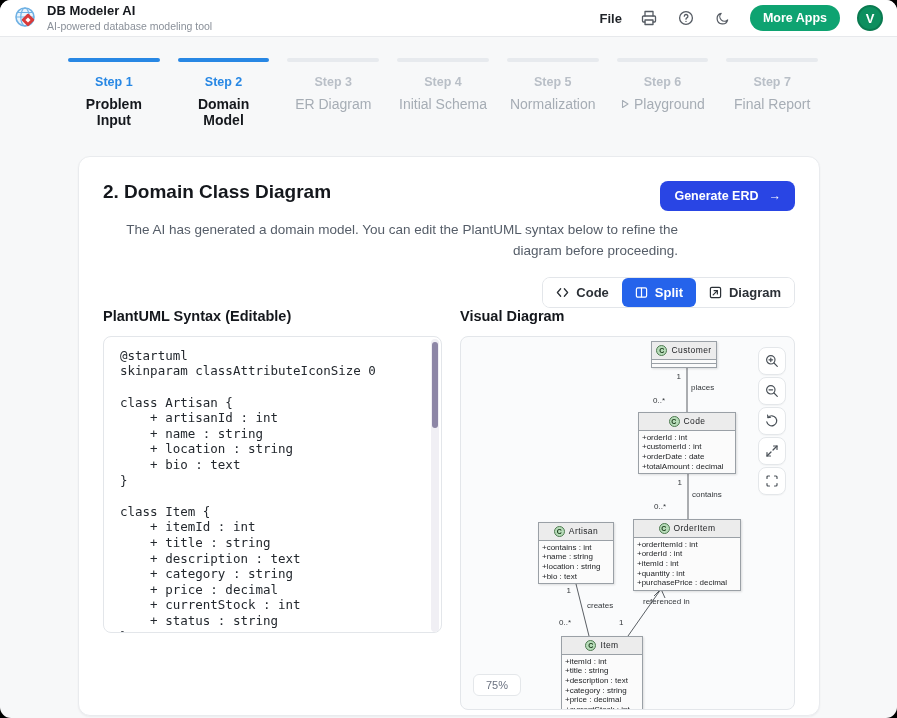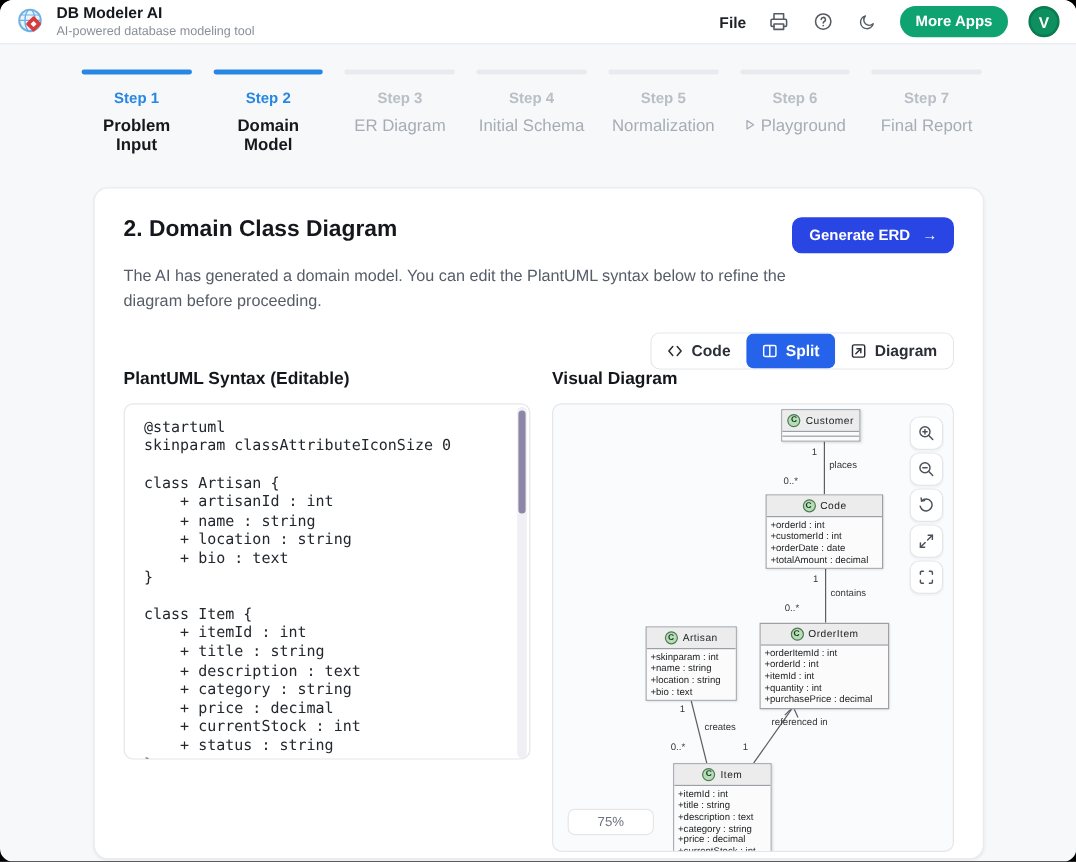--- a/index.html
+++ b/index.html
@@ -40,21 +40,21 @@
   .card {
     width:742px; margin:28px 0 0 78px; background:#fff; border:1px solid #e9ebee;
     border-radius:12px; box-shadow:0 1px 2px rgba(16,24,40,.05); padding:24px; height:560px;
   }
   .title-row { display:flex; align-items:flex-start; justify-content:space-between; }
   .card-title { font-size:19px; font-weight:bold; color:#14171c; }
   .gen-btn {
     background:#2945e4; color:#fff; border:none; border-radius:8px; padding:8px 14px;
     font-size:12.5px; font-weight:600; font-family:inherit; display:flex; align-items:center; gap:10px; cursor:pointer;
   }
-  .desc { margin-top:9px; font-size:13.5px; line-height:1.55; color:#555d68; max-width:575px; }
+  .desc { margin-top:9px; font-size:13.5px; line-height:1.55; color:#555d68; max-width:575px;text-align:right; }
   .tabs-row { display:flex; justify-content:flex-end; margin-top:15px; }
   .tabs { display:flex; border:1px solid #e3e6ea; border-radius:8px; background:#fff; overflow:hidden; }
   .tab {
     display:flex; align-items:center; gap:7px; padding:7px 13px; font-size:13px; font-weight:600;
     color:#2b3036; cursor:pointer; background:#fff; border:none; font-family:inherit;
   }
   .tab.sel { background:#2563eb; color:#fff; border-radius:6px; }
   .cols { display:flex; gap:18px; }
   .col-l { width:340px; } .col-r { width:336px; }
   .panel-h { font-size:14.5px; font-weight:bold; color:#14171c; margin-bottom:12px; }
@@ -80,21 +80,21 @@
   .uml-comp { border-top:1px solid #9aa0a6; height:4px; background:#fbfbfb; }
   .elabel { position:absolute; font-size:8px; color:#33373b; white-space:nowrap; }
   .r { text-align:right; }
   .dctrl { position:absolute; top:10px; right:8px; display:flex; flex-direction:column; gap:2px; }
   .dbtn {
     width:28px; height:28px; background:#fff; border:1px solid #e4e7ea; border-radius:8px;
     display:flex; align-items:center; justify-content:center; cursor:pointer; box-shadow:0 1px 1px rgba(0,0,0,.03);
   }
   .zoom-badge {
     position:absolute; left:12px; bottom:13px; background:#fff; border:1px solid #e4e7ea;
-    border-radius:6px; padding:4px 24px; font-size:11px; color:#6b7280;text-align:center;
+    border-radius:6px; padding:4px 12px; font-size:11px; color:#6b7280;text-align:center;
   }
 </style>
 </head>
 <body>
 
 <div class="window">
 
   <div class="hdr">
     <div class="hdr-left">
       <span class="icon-btn" style="width:24px;height:24px">
@@ -283,21 +283,21 @@
               <div class="uml-attr">+totalAmount : decimal</div>
             </div>
           </div>
 
           <div class="uml" style="left:77px;top:185px;width:76px">
             <div class="uml-head">
                 <span class="c-badge">C</span>
                 <span>Artisan</span>
               </div>
             <div class="uml-attrs">
-              <div class="uml-attr">+skinparam : int</div>
+              <div class="uml-attr">+contains : int</div>
               <div class="uml-attr">+name : string</div>
               <div class="uml-attr">+location : string</div>
               <div class="uml-attr">+bio : text</div>
             </div>
           </div>
 
           <div class="uml" style="left:172px;top:182px;width:108px">
             <div class="uml-head">
                 <span class="c-badge">C</span>
                 <span>OrderItem</span>

